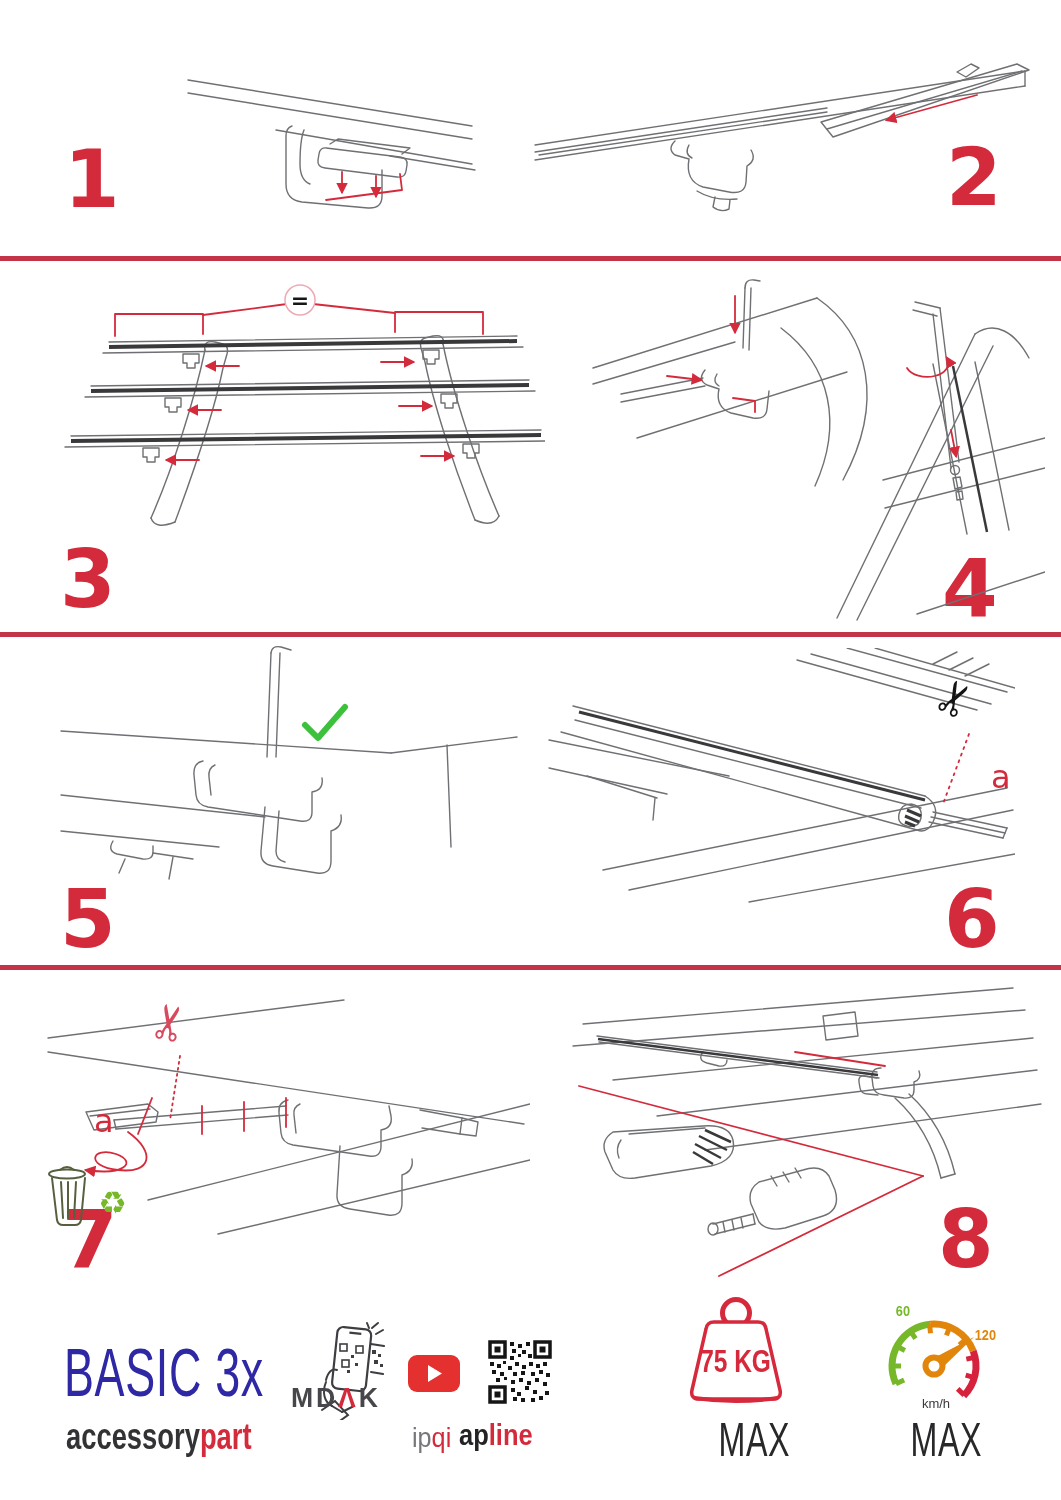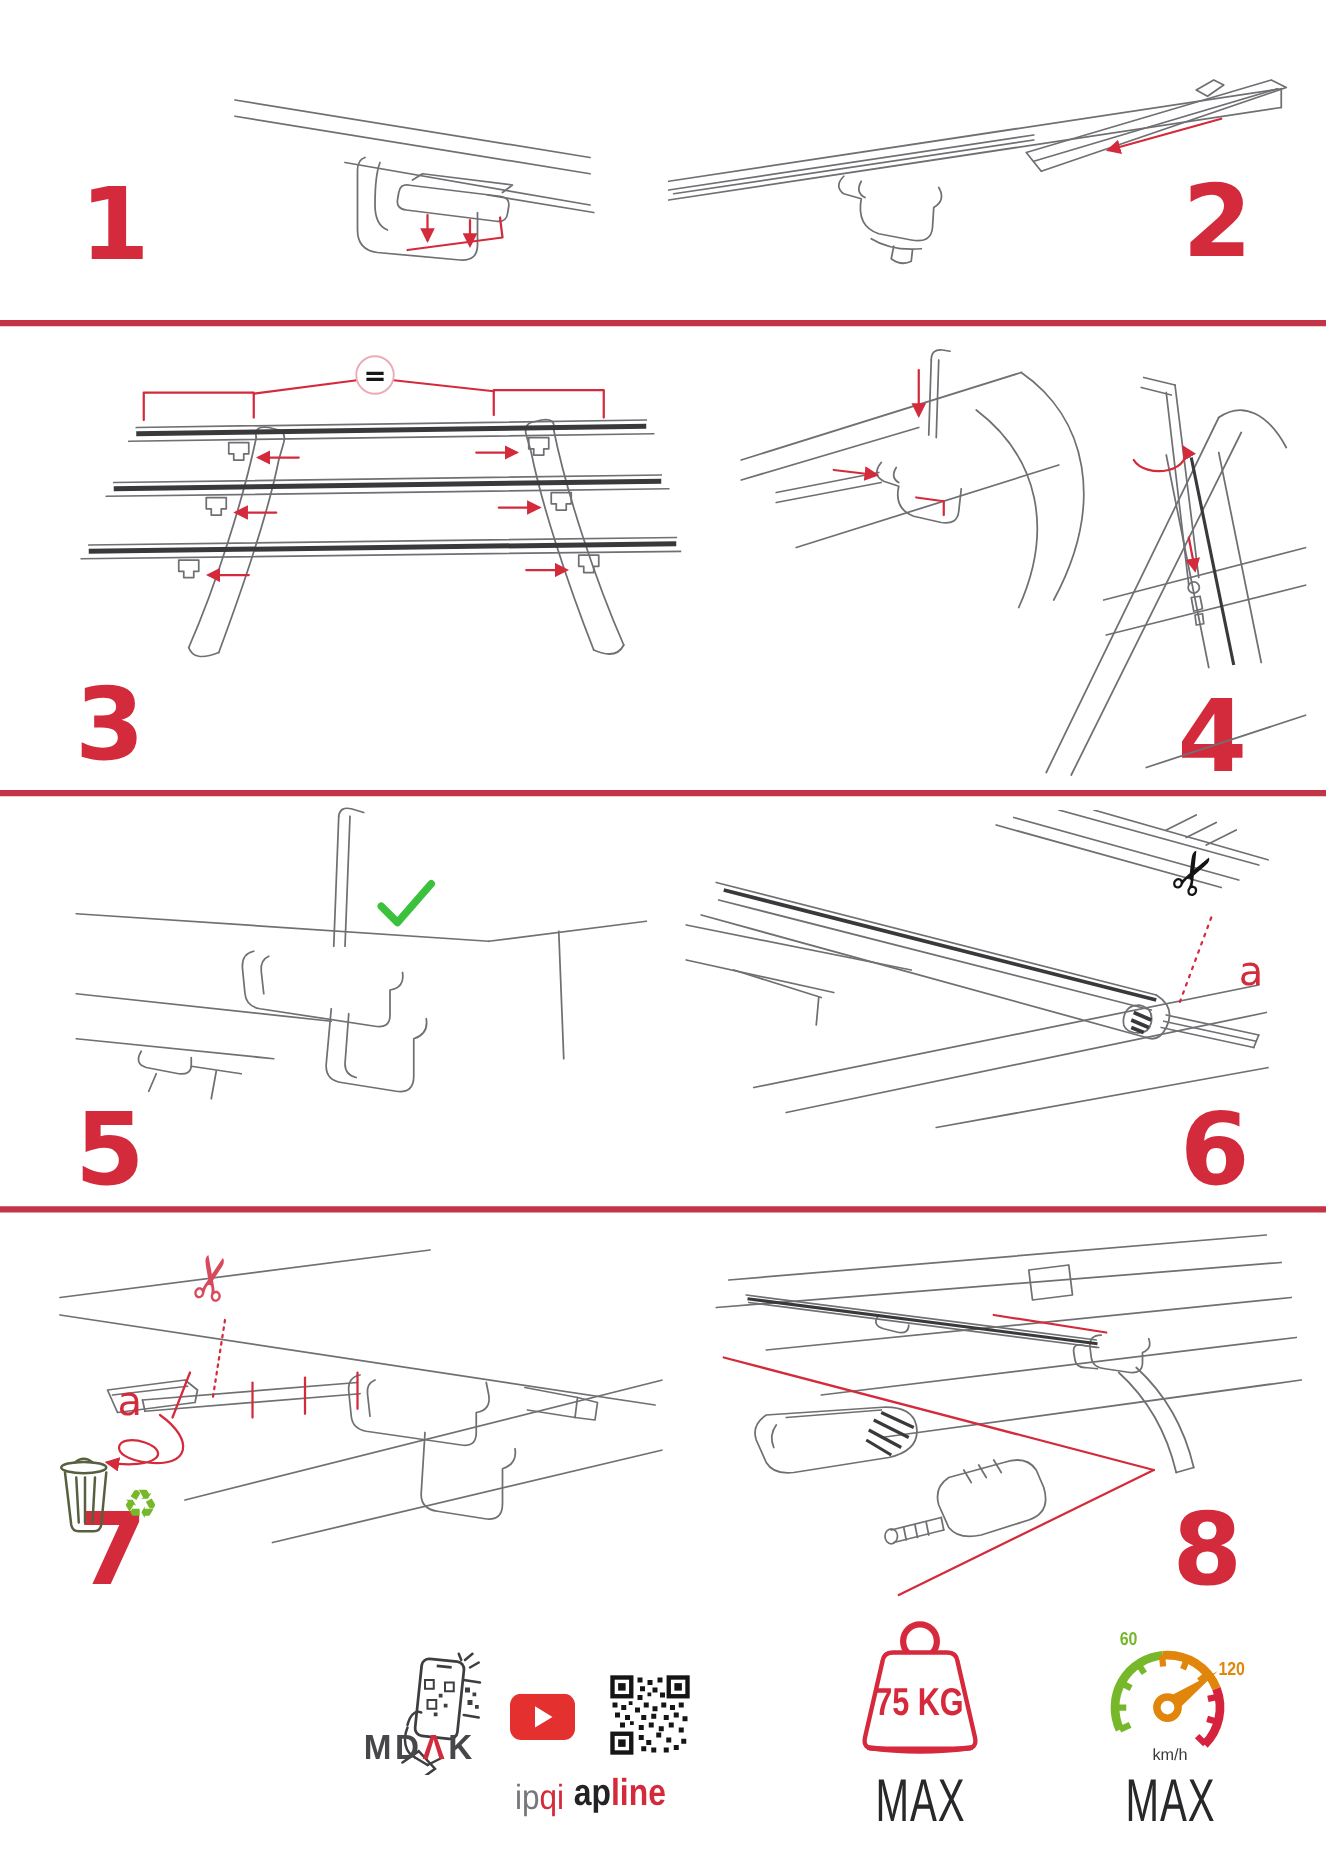--- a/index.html
+++ b/index.html
@@ -9,21 +9,21 @@
   .stepnum{position:absolute;color:#d42b3c;font-size:80px;font-weight:600;line-height:1;
            font-family:"DejaVu Sans",sans-serif;}
   .sep{position:absolute;left:0;width:1061px;height:5px;background:#c43448;}
   svg{display:block;}
   .ln{stroke:#6f7073;stroke-width:1.4;fill:none;stroke-linecap:round;stroke-linejoin:round;}
   .dk{stroke:#39393c;fill:none;stroke-linecap:butt;}
   .rd{stroke:#d42b3c;fill:none;stroke-linecap:round;stroke-linejoin:round;stroke-width:1.8;}
   .brand-blue{color:#2f28a5;}
   .condense{display:inline-block;transform-origin:left bottom;}
   .footer-label{position:absolute;text-align:center;font-weight:600;color:#434347;}
-  .max-label{position:absolute;text-align:center;color:#28282b;font-weight:500;}
+  .max-label{position:absolute;text-align:right;color:#28282b;font-weight:500;}
   .max-inner{display:inline-block;transform:scale(0.70,1.05);transform-origin:center bottom;
              font-size:46px;letter-spacing:1px;}
 </style>
 </head>
 <body>
 
 <div class="page">
 
   <svg width="0" height="0" class="abs">
     <defs>
@@ -295,20 +295,28 @@
       <path d="M43,57 L323,93"></path>
       <path d="M150,148 L176,160 M144,154 L172,168 M140,162 L166,176 M138,170 L158,182"></path>
     </g>
     <g class="rd" stroke-width="1.8">
       <path d="M240,70 L330,84"></path>
       <path d="M24,104 L368,194"></path>
       <path d="M164,294 L368,194"></path>
     </g>
   </svg>
 
+  <div class="abs" style="left:64px;top:1336px;">
+    <span class="condense brand-blue" style="font-size:66px;font-weight:500;letter-spacing:1px;transform:scale(0.68,1.05);white-space:nowrap;">BASIC 3x</span>
+  </div>
+  <div class="abs" style="left:66px;top:1416px;white-space:nowrap;">
+    <span class="condense" style="font-size:36px;font-weight:600;transform:scale(0.76,1);">
+      <span style="color:#333336;">accessory</span><span style="color:#d42b3c;">part</span>
+    </span>
+  </div>
 
   <svg class="abs" style="left:314px;top:1320px;" width="74" height="100" viewBox="0 0 74 100">
     <g stroke="#3e3e42" stroke-width="2.2" fill="#fff" transform="rotate(6 37 45)">
       <rect x="20" y="8" width="34" height="62" rx="6"></rect>
       <path d="M32,13 L44,13" fill="none"></path>
     </g>
     <g fill="#3e3e42">
       <rect x="26" y="24" width="7" height="7" fill="none" stroke="#3e3e42" stroke-width="1.6"></rect>
       <rect x="42" y="26" width="7" height="7" fill="none" stroke="#3e3e42" stroke-width="1.6"></rect>
       <rect x="28" y="40" width="7" height="7" fill="none" stroke="#3e3e42" stroke-width="1.6"></rect>

